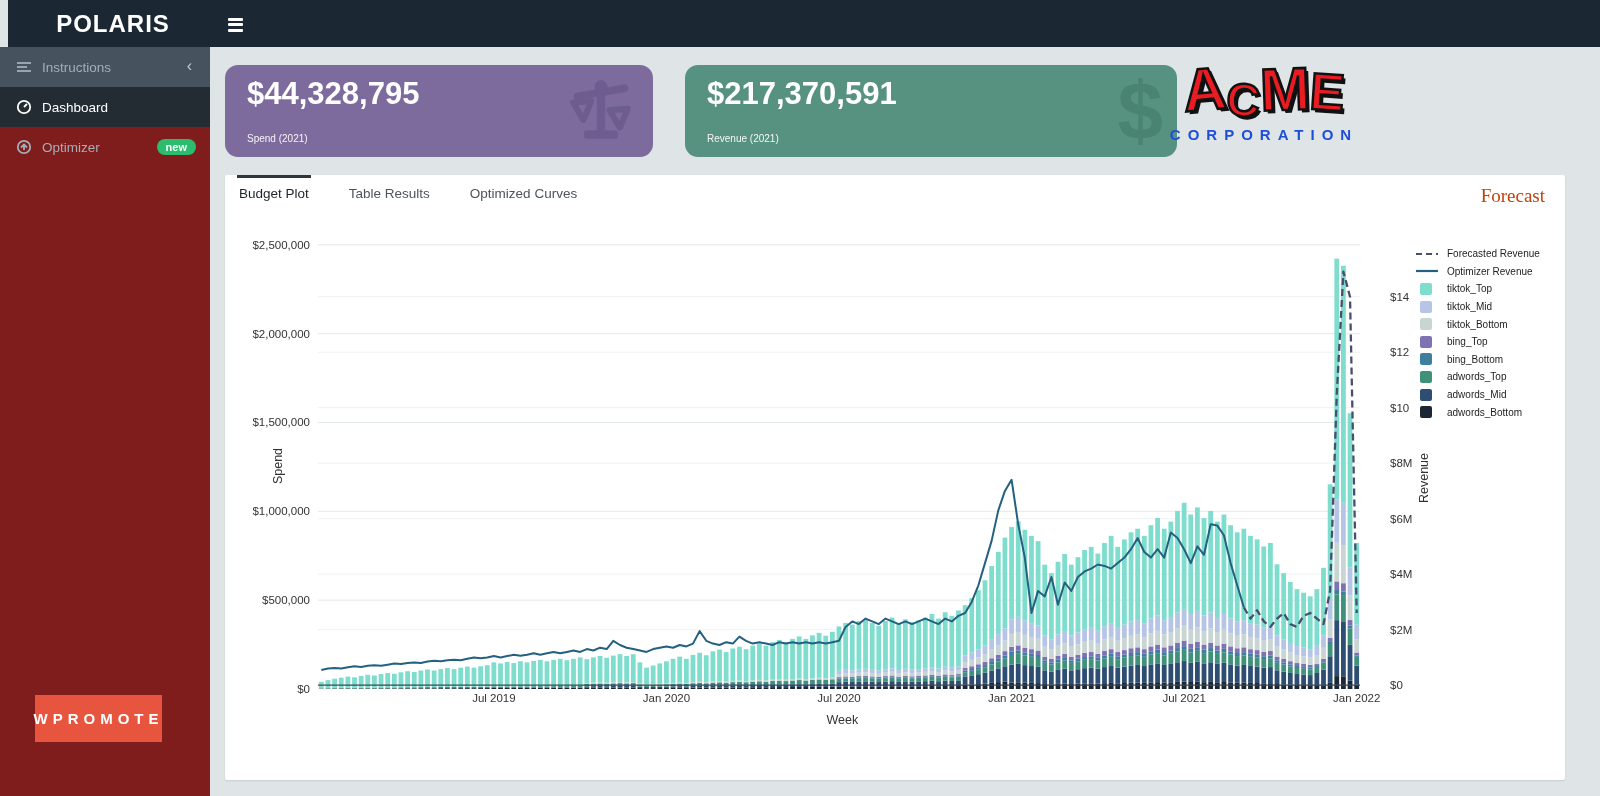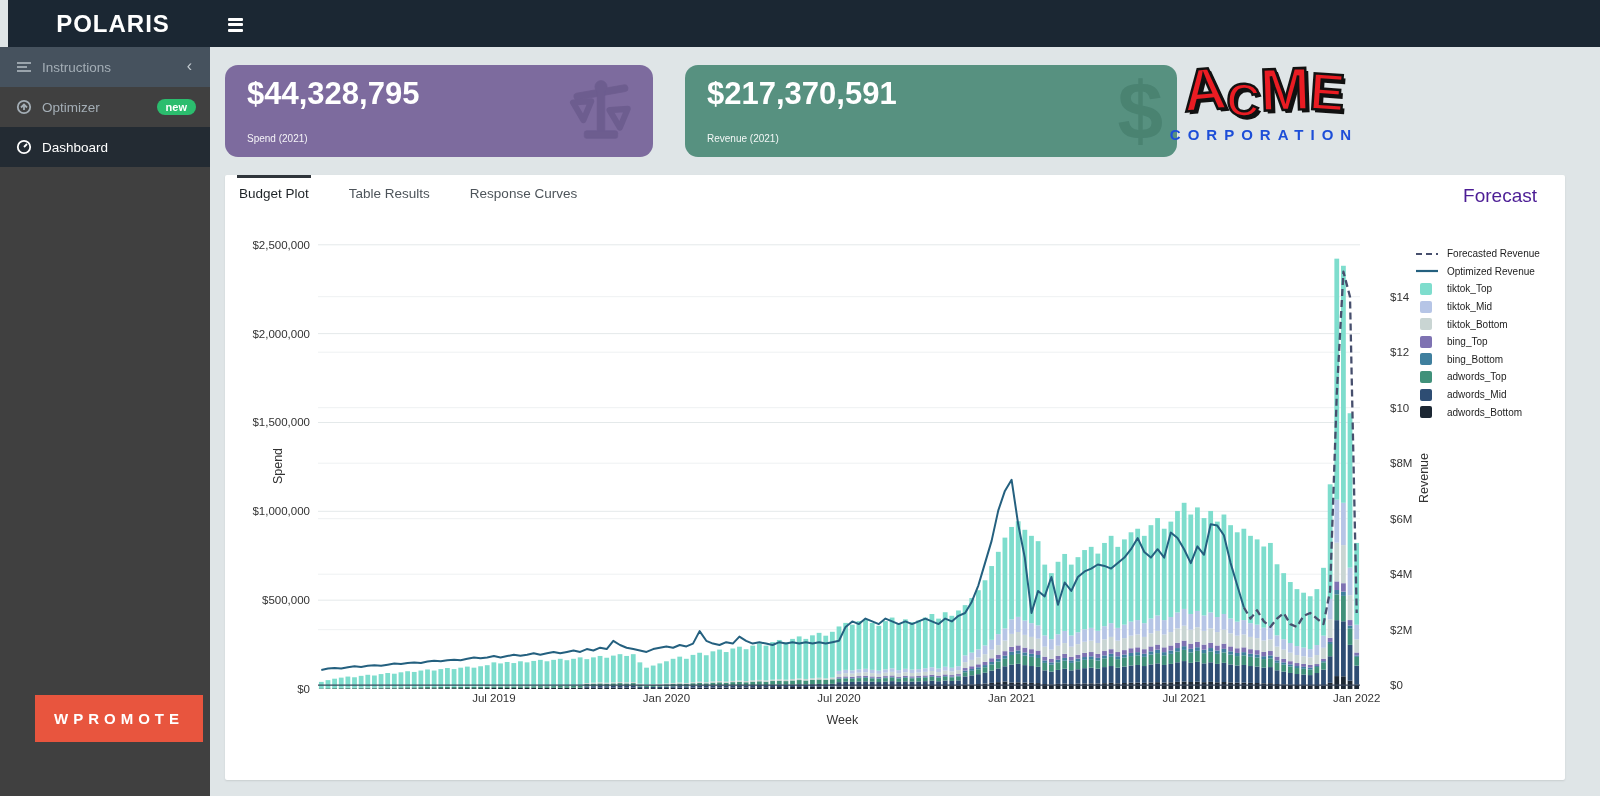--- a/index.html
+++ b/index.html
@@ -5,29 +5,29 @@
   html,body{margin:0;padding:0;}
   body{width:1600px;height:796px;position:relative;overflow:hidden;
        font-family:"Liberation Sans",sans-serif;background:#dfe5e7;}
   
   .topbar{position:absolute;left:8px;top:0;width:1600px;height:47px;background:#1b2733;z-index:30;}
   .brand{position:absolute;left:0;top:0;width:210px;height:47px;display:flex;align-items:center;justify-content:center;
          color:#fff;font-size:24px;font-weight:bold;letter-spacing:1px;}
   .hamb{position:absolute;left:220px;top:15px;width:17px;height:17px;cursor:pointer;}
   .hamb span{display:block;width:15px;height:3px;background:#fff;margin:2.5px 0;border-radius:1px;}
   
-  .sidebar{position:absolute;left:0;top:47px;width:210px;height:749px;background:#404040;z-index:20;}
+  .sidebar{position:absolute;left:0;top:47px;width:210px;height:749px;background:#7f1d1d;z-index:20;}
   .side-item{position:relative;height:40px;display:flex;align-items:center;color:#a4aeb6;font-size:13.5px;cursor:pointer;}
   .side-item .ic{width:16px;height:16px;margin:0 10px 0 16px;flex:0 0 16px;}
   .side-item.first{background:#46525e;}
   .side-item.active{background:#232b33;color:#fff;}
   .chev{position:absolute;right:18px;top:10px;font-size:16px;color:#c3cbd1;}
   .badge{position:absolute;right:14px;background:#2bbd6e;color:#fff;font-size:11px;font-weight:bold;
          padding:2px 9px;border-radius:10px;}
-  .wpromote{position:absolute;left:35px;top:648px;width:168px;height:47px;background:#e8553e;
+  .wpromote{position:absolute;left:35px;top:648px;width:127px;height:47px;background:#e8553e;
             display:flex;align-items:center;justify-content:center;color:#fff;font-size:15px;
             font-weight:bold;letter-spacing:5px;}
   
   .card{position:absolute;top:65px;height:92px;border-radius:13px;color:#fff;overflow:hidden;}
   .card .val{position:absolute;left:22px;top:11px;font-size:31px;font-weight:bold;}
   .card .lab{position:absolute;left:22px;bottom:13px;font-size:10px;color:rgba(255,255,255,.93);}
   .card.purple{left:225px;width:428px;background:#7d6b9e;}
   .card.green{left:685px;width:492px;background:#579180;}
   .card .icn{position:absolute;right:14px;top:50%;transform:translateY(-50%);opacity:.85;}
   .dollar-glyph{font-size:82px;font-weight:bold;color:#48806f;line-height:1;}
@@ -42,21 +42,21 @@
   .acme .l3{font-size:52px;transform:rotate(4deg);}
   .acme .sub{margin-top:4px;font-size:15px;font-weight:900;letter-spacing:7px;color:#1d4ed8;text-align:center;}
   
   .panel{position:absolute;left:225px;top:175px;width:1340px;height:605px;background:#fff;
          border-radius:2px;box-shadow:0 1px 2px rgba(0,0,0,.10);}
   .tabs{position:absolute;left:0;top:0;height:40px;display:flex;}
   .tab{margin-right:36px;padding:8px 2px 0 2px;font-size:13.5px;color:#4d545a;cursor:pointer;
        border-top:3px solid transparent;}
   .tab:first-child{margin-left:12px;}
   .tab.active{color:#1e2327;border-top-color:#2f353b;}
-  .forecast{position:absolute;right:28px;top:10px;font-size:19px;color:#4c1d95;}
+  .forecast{position:absolute;right:20px;top:10px;font-size:19px;color:#c2410c;font-family:Liberation Serif, serif;}
   
   #chart-svg{position:absolute;left:15px;top:53px;}
   .legend{position:absolute;left:1187px;top:70px;width:150px;background:#fff;z-index:5;}
   .leg-item{display:flex;align-items:center;height:17.6px;cursor:pointer;}
   .leg-sample{width:28px;flex:0 0 28px;display:flex;align-items:center;}
   .leg-swatch{width:12px;height:12px;border-radius:2px;margin-left:8px;}
   .leg-label{margin-left:7px;font-size:10px;color:#1d1d1d;white-space:nowrap;}
 </style>
 </head>
 <body>
@@ -75,35 +75,35 @@
     <svg class="ic" viewBox="0 0 16 16">
       <g stroke="#a4aeb6" stroke-width="1.8">
           <line x1="1" y1="4" x2="15" y2="4"></line>
           <line x1="1" y1="8" x2="11" y2="8"></line>
           <line x1="1" y1="12" x2="15" y2="12"></line>
         </g>
     </svg>
     <span>Instructions</span>
     <span class="chev">‹</span>
   </div>
+  <div class="side-item active">
+    <svg class="ic" viewBox="0 0 16 16">
+      <circle cx="8" cy="8" r="6.2" fill="none" stroke="#ffffff" stroke-width="1.8"></circle>
+      <line x1="8" y1="8" x2="11" y2="5" stroke="#ffffff" stroke-width="1.8"></line>
+    </svg>
+    <span>Dashboard</span>
+  </div>
   <div class="side-item">
     <svg class="ic" viewBox="0 0 16 16">
       <circle cx="8" cy="8" r="6.2" fill="none" stroke="#a4aeb6" stroke-width="1.8"></circle>
       <polyline points="5,8.5 8,5.5 11,8.5" fill="none" stroke="#a4aeb6" stroke-width="1.8"></polyline>
       <line x1="8" y1="5.8" x2="8" y2="11" stroke="#a4aeb6" stroke-width="1.8"></line>
     </svg>
     <span>Optimizer</span>
     <span class="badge">new</span>
-  </div>
-  <div class="side-item active">
-    <svg class="ic" viewBox="0 0 16 16">
-      <circle cx="8" cy="8" r="6.2" fill="none" stroke="#ffffff" stroke-width="1.8"></circle>
-      <line x1="8" y1="8" x2="11" y2="5" stroke="#ffffff" stroke-width="1.8"></line>
-    </svg>
-    <span>Dashboard</span>
   </div>
   <div class="wpromote">WPROMOTE</div>
 </div>
 
 <div class="card purple">
   <div class="val">$44,328,795</div>
   <div class="lab">Spend (2021)</div>
   <svg class="icn" width="76" height="76" viewBox="0 0 100 100">
     <g fill="#6b5b8d" stroke="#6b5b8d">
       <g transform="rotate(-10 50 26)">
@@ -127,21 +127,21 @@
   <div class="letters">
     <span class="l0">A</span><span class="l1">C</span><span class="l2">M</span><span class="l3">E</span>
   </div>
   <div class="sub">CORPORATION</div>
 </div>
 
 <div class="panel">
   <div class="tabs">
     <div class="tab active">Budget Plot</div>
     <div class="tab">Table Results</div>
-    <div class="tab">Response Curves</div>
+    <div class="tab">Optimized Curves</div>
   </div>
   <div class="forecast">Forecast</div>
   <svg id="chart-svg" width="1320" height="545" viewBox="0 0 1320 545">
       <g>
         <line x1="78" y1="68.69999999999999" x2="1120" y2="68.69999999999999" stroke="#eef1f2" stroke-width="1"></line>
         <line x1="78" y1="124.19999999999999" x2="1120" y2="124.19999999999999" stroke="#eef1f2" stroke-width="1"></line>
         <line x1="78" y1="179.7" x2="1120" y2="179.7" stroke="#eef1f2" stroke-width="1"></line>
         <line x1="78" y1="235.2" x2="1120" y2="235.2" stroke="#eef1f2" stroke-width="1"></line>
         <line x1="78" y1="290.7" x2="1120" y2="290.7" stroke="#eef1f2" stroke-width="1"></line>
         <line x1="78" y1="346.2" x2="1120" y2="346.2" stroke="#eef1f2" stroke-width="1"></line>
@@ -1133,21 +1133,21 @@
           </svg>
         </span>
         <span class="leg-label">Forecasted Revenue</span>
       </div>
       <div class="leg-item">
         <span class="leg-sample">
           <svg width="28" height="10">
             <line x1="4" y1="5" x2="26" y2="5" stroke="#24607f" stroke-width="2.2"></line>
           </svg>
         </span>
-        <span class="leg-label">Optimized Revenue</span>
+        <span class="leg-label">Optimizer Revenue</span>
       </div>
       <div class="leg-item">
         <span class="leg-sample">
           <span class="leg-swatch" style="background: rgb(126, 221, 205);"></span>
         </span>
         <span class="leg-label">tiktok_Top</span>
       </div>
       <div class="leg-item">
         <span class="leg-sample">
           <span class="leg-swatch" style="background: rgb(182, 197, 230);"></span>

